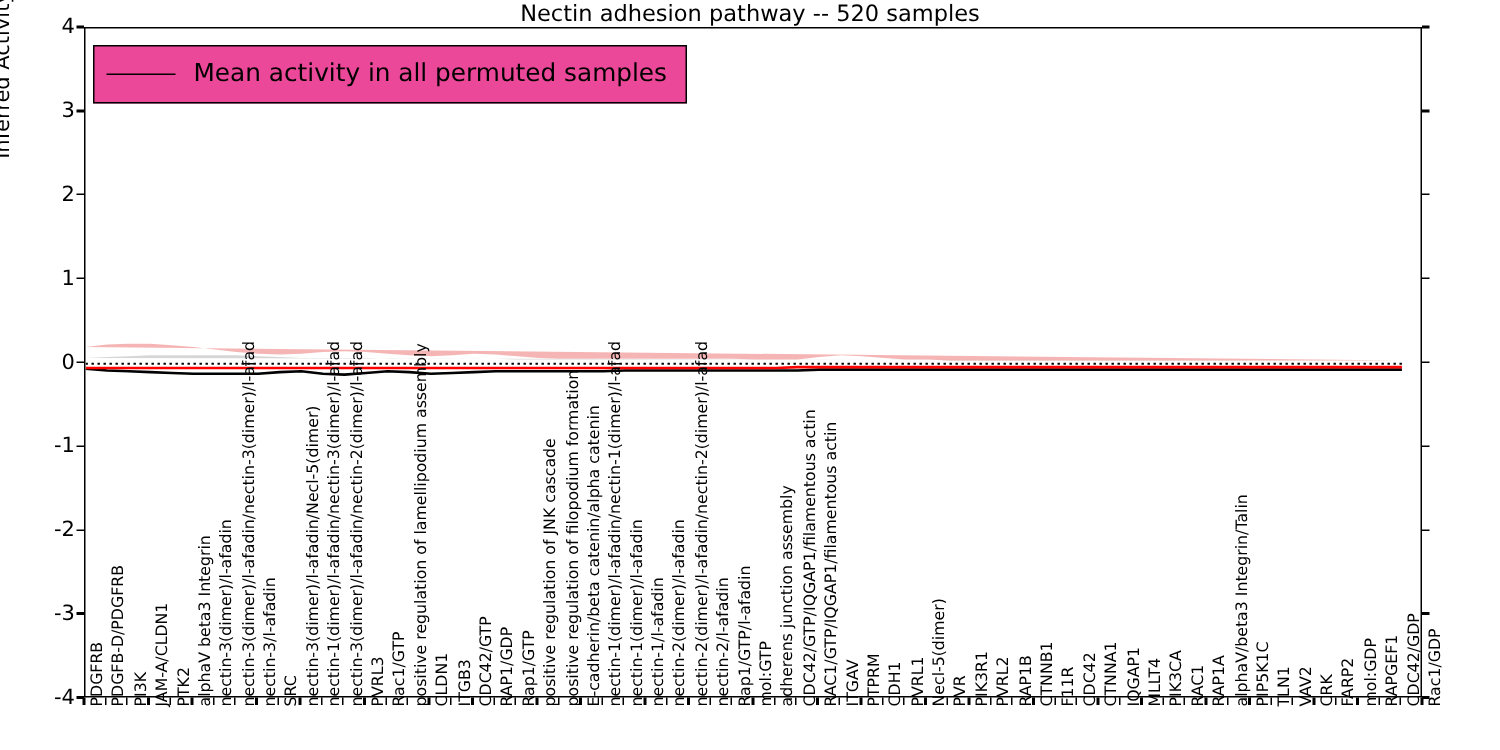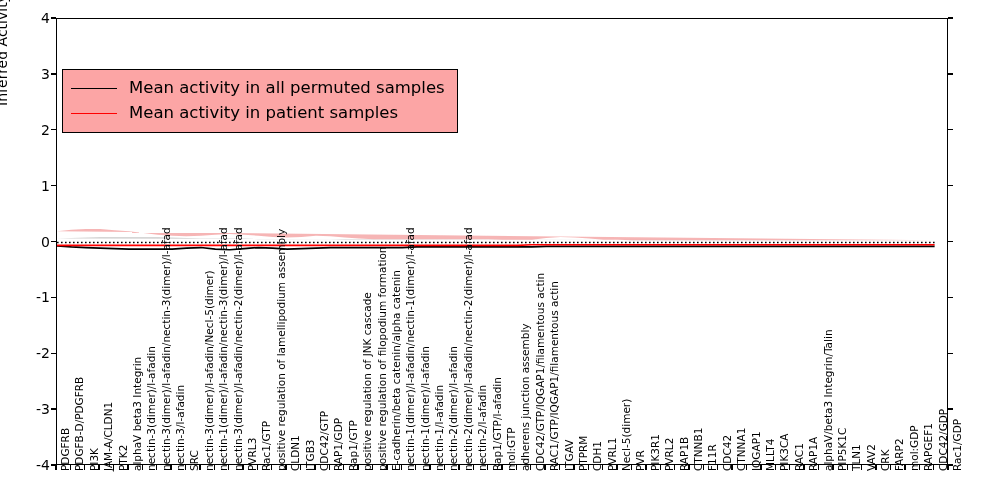--- a/index.html
+++ b/index.html
@@ -23,35 +23,36 @@
      font-size:14px;line-height:14px;transform:translateY(-7px);}
 
   
   .xlabel{position:absolute;left:0;top:478px;width:1000px;text-align:center;
      font-size:14px;}
   .xtick{position:absolute;top:469px;font-size:10.5px;line-height:10.5px;
      white-space:nowrap;transform-origin:left top;transform:rotate(-90deg);
      color:#000;}
 
   
-  .legend{position:absolute;left:62px;top:30px;background:#fca5a5;
-     border:1.2px solid #000;padding:6px 12px 6px 8px;box-sizing:border-box;margin-top:39px;}
+  .legend{position:absolute;left:62px;top:30px;background:#ec4899;
+     border:1.2px solid #000;padding:6px 12px 6px 8px;box-sizing:border-box;}
   .legend-row{display:flex;align-items:center;height:25px;}
   .legend-line{width:46px;height:0;border-top:1.6px solid #000;margin-right:12px;
      flex:0 0 auto;}
   .legend-line.red{border-top-color:#ff0000;}
   .legend-text{font-size:16.5px;line-height:16.5px;white-space:nowrap;}
 
   svg.plot-svg{position:absolute;left:0;top:0;}
 </style>
 </head>
 <body>
 
 <div id="root">
 
+  <div class="chart-title">Nectin adhesion pathway -- 520 samples</div>
 
   <div class="ylabel">Inferred Activity</div>
 
 
   <div class="plot-frame">
     <svg class="plot-svg" id="plot-svg" width="892" height="447">
         <path d="M 0.00 219.59 L 14.39 219.03 L 28.77 218.47 L 43.16 217.91 L 57.55 217.91 L 71.94 217.91 L 86.32 217.91 L 100.71 217.91 L 115.10 218.47 L 129.48 219.03 L 143.87 219.59 L 158.26 219.59 L 172.65 219.59 L 187.03 219.59 L 201.42 220.15 L 215.81 220.15 L 230.19 220.15 L 244.58 220.15 L 258.97 220.15 L 273.35 220.15 L 287.74 220.71 L 302.13 220.71 L 316.52 220.71 L 330.90 220.71 L 345.29 220.71 L 359.68 220.71 L 374.06 220.71 L 388.45 220.71 L 402.84 220.71 L 417.23 220.71 L 431.61 220.71 L 446.00 220.71 L 460.39 220.71 L 474.77 220.71 L 489.16 220.71 L 503.55 220.71 L 517.94 220.71 L 532.32 220.71 L 546.71 220.71 L 561.10 220.71 L 575.48 221.26 L 589.87 221.26 L 604.26 221.26 L 618.65 221.26 L 633.03 221.26 L 647.42 221.26 L 661.81 221.26 L 676.19 221.26 L 690.58 221.26 L 704.97 221.26 L 719.35 221.26 L 733.74 221.26 L 748.13 221.26 L 762.52 221.26 L 776.90 221.26 L 791.29 221.26 L 805.68 221.26 L 820.06 221.26 L 834.45 221.26 L 848.84 221.26 L 863.23 221.26 L 877.61 221.26 L 892.00 NaN L 892.00 NaN L 877.61 231.32 L 863.23 231.32 L 848.84 231.32 L 834.45 231.32 L 820.06 231.32 L 805.68 231.32 L 791.29 231.32 L 776.90 231.32 L 762.52 231.32 L 748.13 231.32 L 733.74 231.32 L 719.35 231.32 L 704.97 231.32 L 690.58 231.32 L 676.19 231.32 L 661.81 231.32 L 647.42 231.32 L 633.03 231.32 L 618.65 231.88 L 604.26 231.88 L 589.87 231.88 L 575.48 231.88 L 561.10 231.88 L 546.71 231.88 L 532.32 231.88 L 517.94 231.88 L 503.55 231.88 L 489.16 231.88 L 474.77 232.44 L 460.39 232.44 L 446.00 232.44 L 431.61 232.44 L 417.23 232.44 L 402.84 232.44 L 388.45 233.00 L 374.06 233.00 L 359.68 233.00 L 345.29 233.00 L 330.90 233.56 L 316.52 233.56 L 302.13 233.56 L 287.74 233.56 L 273.35 234.12 L 258.97 234.68 L 244.58 235.23 L 230.19 235.79 L 215.81 235.23 L 201.42 235.23 L 187.03 236.35 L 172.65 237.47 L 158.26 236.91 L 143.87 235.79 L 129.48 236.35 L 115.10 237.47 L 100.71 238.03 L 86.32 238.59 L 71.94 238.59 L 57.55 238.59 L 43.16 238.03 L 28.77 237.47 L 14.39 236.35 L 0.00 234.68 Z" fill="#c8c8c8" fill-opacity="0.75" stroke="none"></path>
         <path d="M 0.00 212.32 L 14.39 210.65 L 28.77 210.09 L 43.16 210.09 L 57.55 211.21 L 71.94 212.32 L 86.32 214.00 L 100.71 215.68 L 115.10 216.79 L 129.48 217.35 L 143.87 216.79 L 158.26 215.68 L 172.65 215.12 L 187.03 215.68 L 201.42 216.79 L 215.81 217.91 L 230.19 218.47 L 244.58 217.91 L 258.97 216.79 L 273.35 217.35 L 287.74 218.47 L 302.13 219.59 L 316.52 220.15 L 330.90 220.15 L 345.29 220.15 L 359.68 220.15 L 374.06 220.15 L 388.45 220.15 L 402.84 220.15 L 417.23 220.15 L 431.61 220.15 L 446.00 220.71 L 460.39 220.71 L 474.77 220.71 L 489.16 219.03 L 503.55 217.91 L 517.94 218.47 L 532.32 219.59 L 546.71 220.71 L 561.10 220.71 L 575.48 221.26 L 589.87 221.26 L 604.26 221.26 L 618.65 221.26 L 633.03 221.26 L 647.42 221.26 L 661.81 221.26 L 676.19 221.26 L 690.58 221.26 L 704.97 221.26 L 719.35 221.26 L 733.74 221.26 L 748.13 221.26 L 762.52 221.26 L 776.90 221.26 L 791.29 221.26 L 805.68 221.26 L 820.06 221.26 L 834.45 221.26 L 848.84 221.26 L 863.23 221.26 L 877.61 221.26 L 892.00 NaN L 892.00 NaN L 877.61 228.53 L 863.23 228.53 L 848.84 228.53 L 834.45 228.53 L 820.06 228.53 L 805.68 228.53 L 791.29 228.53 L 776.90 228.53 L 762.52 228.53 L 748.13 228.53 L 733.74 228.53 L 719.35 228.53 L 704.97 228.53 L 690.58 228.53 L 676.19 228.53 L 661.81 228.53 L 647.42 228.53 L 633.03 228.53 L 618.65 228.53 L 604.26 228.53 L 589.87 228.53 L 575.48 228.53 L 561.10 228.53 L 546.71 229.09 L 532.32 230.21 L 517.94 231.88 L 503.55 233.00 L 489.16 231.32 L 474.77 229.09 L 460.39 229.09 L 446.00 229.09 L 431.61 229.65 L 417.23 229.65 L 402.84 229.65 L 388.45 229.65 L 374.06 229.65 L 359.68 229.65 L 345.29 229.65 L 330.90 229.65 L 316.52 229.65 L 302.13 230.21 L 287.74 231.32 L 273.35 233.00 L 258.97 234.12 L 244.58 232.44 L 230.19 231.32 L 215.81 231.88 L 201.42 233.00 L 187.03 234.68 L 172.65 235.79 L 158.26 234.68 L 143.87 233.00 L 129.48 232.44 L 115.10 233.56 L 100.71 235.23 L 86.32 237.47 L 71.94 240.26 L 57.55 242.50 L 43.16 244.73 L 28.77 245.29 L 14.39 244.73 L 0.00 242.50 Z" fill="#f4a3a3" fill-opacity="0.8" stroke="none"></path>
         <path d="M 0.00 223.50 L 14.39 223.50 L 28.77 223.50 L 43.16 223.50 L 57.55 223.50 L 71.94 223.50 L 86.32 223.50 L 100.71 223.50 L 115.10 223.50 L 129.48 223.50 L 143.87 223.50 L 158.26 223.50 L 172.65 223.50 L 187.03 223.50 L 201.42 223.50 L 215.81 223.50 L 230.19 223.50 L 244.58 223.50 L 258.97 223.50 L 273.35 223.50 L 287.74 223.50 L 302.13 223.50 L 316.52 223.50 L 330.90 223.50 L 345.29 223.50 L 359.68 223.50 L 374.06 223.50 L 388.45 223.50 L 402.84 223.50 L 417.23 223.50 L 431.61 223.50 L 446.00 223.50 L 460.39 223.50 L 474.77 223.50 L 489.16 223.50 L 503.55 223.50 L 517.94 223.50 L 532.32 223.50 L 546.71 223.50 L 561.10 223.50 L 575.48 223.50 L 589.87 223.50 L 604.26 223.50 L 618.65 223.50 L 633.03 223.50 L 647.42 223.50 L 661.81 223.50 L 676.19 223.50 L 690.58 223.50 L 704.97 223.50 L 719.35 223.50 L 733.74 223.50 L 748.13 223.50 L 762.52 223.50 L 776.90 223.50 L 791.29 223.50 L 805.68 223.50 L 820.06 223.50 L 834.45 223.50 L 848.84 223.50 L 863.23 223.50 L 877.61 223.50 L 892.00 NaN" fill="none" stroke="#000000" stroke-width="1.4" stroke-dasharray="1.6,2.4"></path>
         <path d="M 0.00 226.85 L 14.39 227.97 L 28.77 228.53 L 43.16 229.09 L 57.55 229.65 L 71.94 230.21 L 86.32 230.21 L 100.71 230.21 L 115.10 230.21 L 129.48 229.09 L 143.87 228.53 L 158.26 230.21 L 172.65 230.76 L 187.03 229.65 L 201.42 228.53 L 215.81 229.09 L 230.19 230.21 L 244.58 229.65 L 258.97 229.09 L 273.35 228.53 L 287.74 228.53 L 302.13 228.53 L 316.52 228.53 L 330.90 228.53 L 345.29 228.53 L 359.68 227.97 L 374.06 227.97 L 388.45 227.97 L 402.84 227.97 L 417.23 227.97 L 431.61 227.97 L 446.00 227.97 L 460.39 227.97 L 474.77 227.97 L 489.16 227.41 L 503.55 227.41 L 517.94 227.41 L 532.32 227.41 L 546.71 227.41 L 561.10 227.41 L 575.48 227.41 L 589.87 227.41 L 604.26 227.41 L 618.65 227.41 L 633.03 227.41 L 647.42 227.41 L 661.81 227.41 L 676.19 227.41 L 690.58 227.41 L 704.97 227.41 L 719.35 227.41 L 733.74 227.41 L 748.13 227.41 L 762.52 227.41 L 776.90 227.41 L 791.29 227.41 L 805.68 227.41 L 820.06 227.41 L 834.45 227.41 L 848.84 227.41 L 863.23 227.41 L 877.61 227.41 L 892.00 NaN" fill="none" stroke="#000000" stroke-width="1.7"></path>
@@ -215,19 +216,15 @@
       <div class="xtick" style="left: 937.613px; top: 471px;">CDC42/GDP</div>
       <div style="position: absolute; background: rgb(0, 0, 0); width: 1.4px; height: 5px; top: 465px; left: 947.3px;"></div>
       <div class="xtick" style="left: 952px; top: 471px;">Rac1/GDP</div>
     </div>
 
   <div class="legend">
     <div class="legend-row">
       <span class="legend-line"></span>
       <span class="legend-text">Mean activity in all permuted samples</span>
     </div>
-    <div class="legend-row">
-      <span class="legend-line red"></span>
-      <span class="legend-text">Mean activity in patient samples</span>
-    </div>
   </div>
 
 </div>
 
 </body></html>

